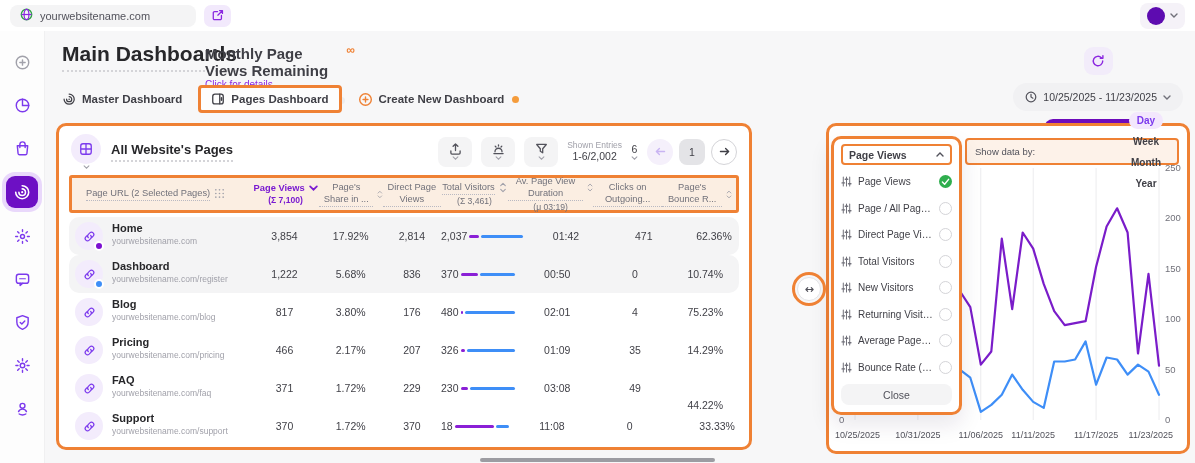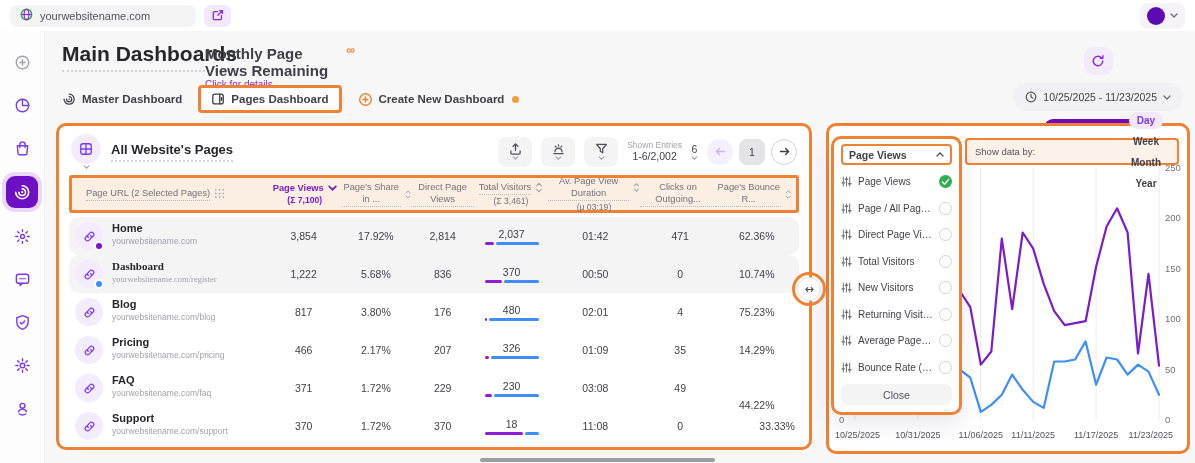--- a/index.html
+++ b/index.html
@@ -41,21 +41,21 @@
   .ai-btn { height:28px; background:#6d0bbb; border-radius:9px; color:#fff; font-size:11px; font-weight:bold;
             display:flex; align-items:center; gap:7px; padding:0 13px; cursor:pointer; }
 
   
   .tabs { position:absolute; left:62px; top:82px; height:34px; display:flex; align-items:center; gap:16px; }
   .tab { display:flex; align-items:center; gap:6px; font-size:11.5px; font-weight:bold; color:#3f3f46; cursor:pointer; }
   .tab.boxed { border:3px solid #ef8134; border-radius:4px; padding:4px 10px; background:#fdfdfd; }
   .orange-dot { width:7px; height:7px; border-radius:50%; background:#f59c3c; margin-left:2px; }
 
   
-  .table-panel { position:absolute; left:56px; top:123px; width:756px; height:327px; background:#fff;
+  .table-panel { position:absolute; left:56px; top:123px; width:696px; height:327px; background:#fff;
                  border:3px solid #ef8134; border-radius:10px; }
   .tp-head { display:flex; align-items:center; padding:8px 12px 4px 12px; }
   .tp-title-wrap { display:flex; align-items:center; gap:10px; }
   .tp-icon { width:30px; height:30px; border-radius:50%; background:#f3ecfc; display:grid; place-items:center; }
   .tp-icon-stack { display:flex; flex-direction:column; align-items:center; gap:1px; }
   .tp-title { font-size:13px; font-weight:bold; color:#27272a; border-bottom:2px dotted #d4d4d8; padding-bottom:3px; }
   .tp-tools { margin-left:auto; display:flex; align-items:center; gap:9px; }
   .tool-btn { width:34px; height:30px; background:#f4f4f5; border-radius:8px; display:flex; flex-direction:column;
               align-items:center; justify-content:center; gap:1px; cursor:pointer; }
   .shown { display:flex; flex-direction:column; align-items:center; line-height:1.25; }
@@ -81,21 +81,21 @@
 
   .trow { margin:0 10px; height:38px; display:flex; align-items:center; padding:0 4px; border-radius:10px; cursor:pointer; }
   .trow.selected { background:#f4f4f5; }
   .cell { font-size:10.5px; color:#3f3f46; text-align:center; }
   .cell.left { display:flex; align-items:flex-start; gap:9px; text-align:left; padding-left:2px; }
   .link-wrap { position:relative; width:28px; height:28px; flex:0 0 28px; }
   .link-circle { width:28px; height:28px; border-radius:50%; background:#f3ecfc; display:grid; place-items:center; }
   .badge { position:absolute; right:-1px; bottom:-1px; width:10px; height:10px; border-radius:50%; border:2px solid #fff; }
   .pname { font-size:11px; font-weight:bold; color:#27272a; line-height:1.25; }
   .purl { font-size:8.5px; color:#a1a1aa; line-height:1.25; }
-  .tv-cell { display:flex; flex-direction:column; align-items:center; gap:2px; }
+  .tv-cell { display:flex; align-items:center; gap:2px; }
   .tv-bar { width:54px; height:3px; display:flex; gap:2px; }
   .tv-bar .p { background:#8a1fd6; border-radius:2px; }
   .tv-bar .b { background:#3e8ef7; border-radius:2px; flex:1; }
 
   
   .expand-ring { position:absolute; left:792px; top:272px; width:34px; height:34px; border:3px solid #ef8134;
                  border-radius:50%; display:grid; place-items:center; background:transparent; z-index:6; }
   .expand-btn { width:24px; height:24px; border-radius:50%; background:#fff; border:1px solid #e4e4e7;
                 display:grid; place-items:center; cursor:pointer; }
 
@@ -458,21 +458,21 @@
                 <span class="b"></span>
               </span>
       </div>
     </div>
     <div class="cell" style="flex: 0 0 12.9%;">01:42</div>
     <div class="cell" style="flex: 0 0 10.6%;">471</div>
     <div class="cell" style="flex: 0 0 10.6%;">62.36%</div>
   </div>
 
   <div class="trow selected">
-    <div class="cell left" style="flex: 0 0 26.8%; font-family: Liberation Serif, serif;">
+    <div class="cell left" style="flex: 0 0 26.8%;">
       <div class="link-wrap">
         <div class="link-circle">
           <svg width="13" height="13" viewBox="0 0 16 16" fill="none" stroke="#7c3aed" stroke-width="1.5" stroke-linecap="round">
             <path d="M6.6 9.4a2.9 2.9 0 0 1 0-4.1l1.8-1.8a2.9 2.9 0 0 1 4.1 4.1l-1 1"></path>
             <path d="M9.4 6.6a2.9 2.9 0 0 1 0 4.1l-1.8 1.8a2.9 2.9 0 0 1-4.1-4.1l1-1"></path>
           </svg>
         </div>
         <span class="badge" style="background: rgb(62, 142, 247);"></span>
       </div>
       <div>

